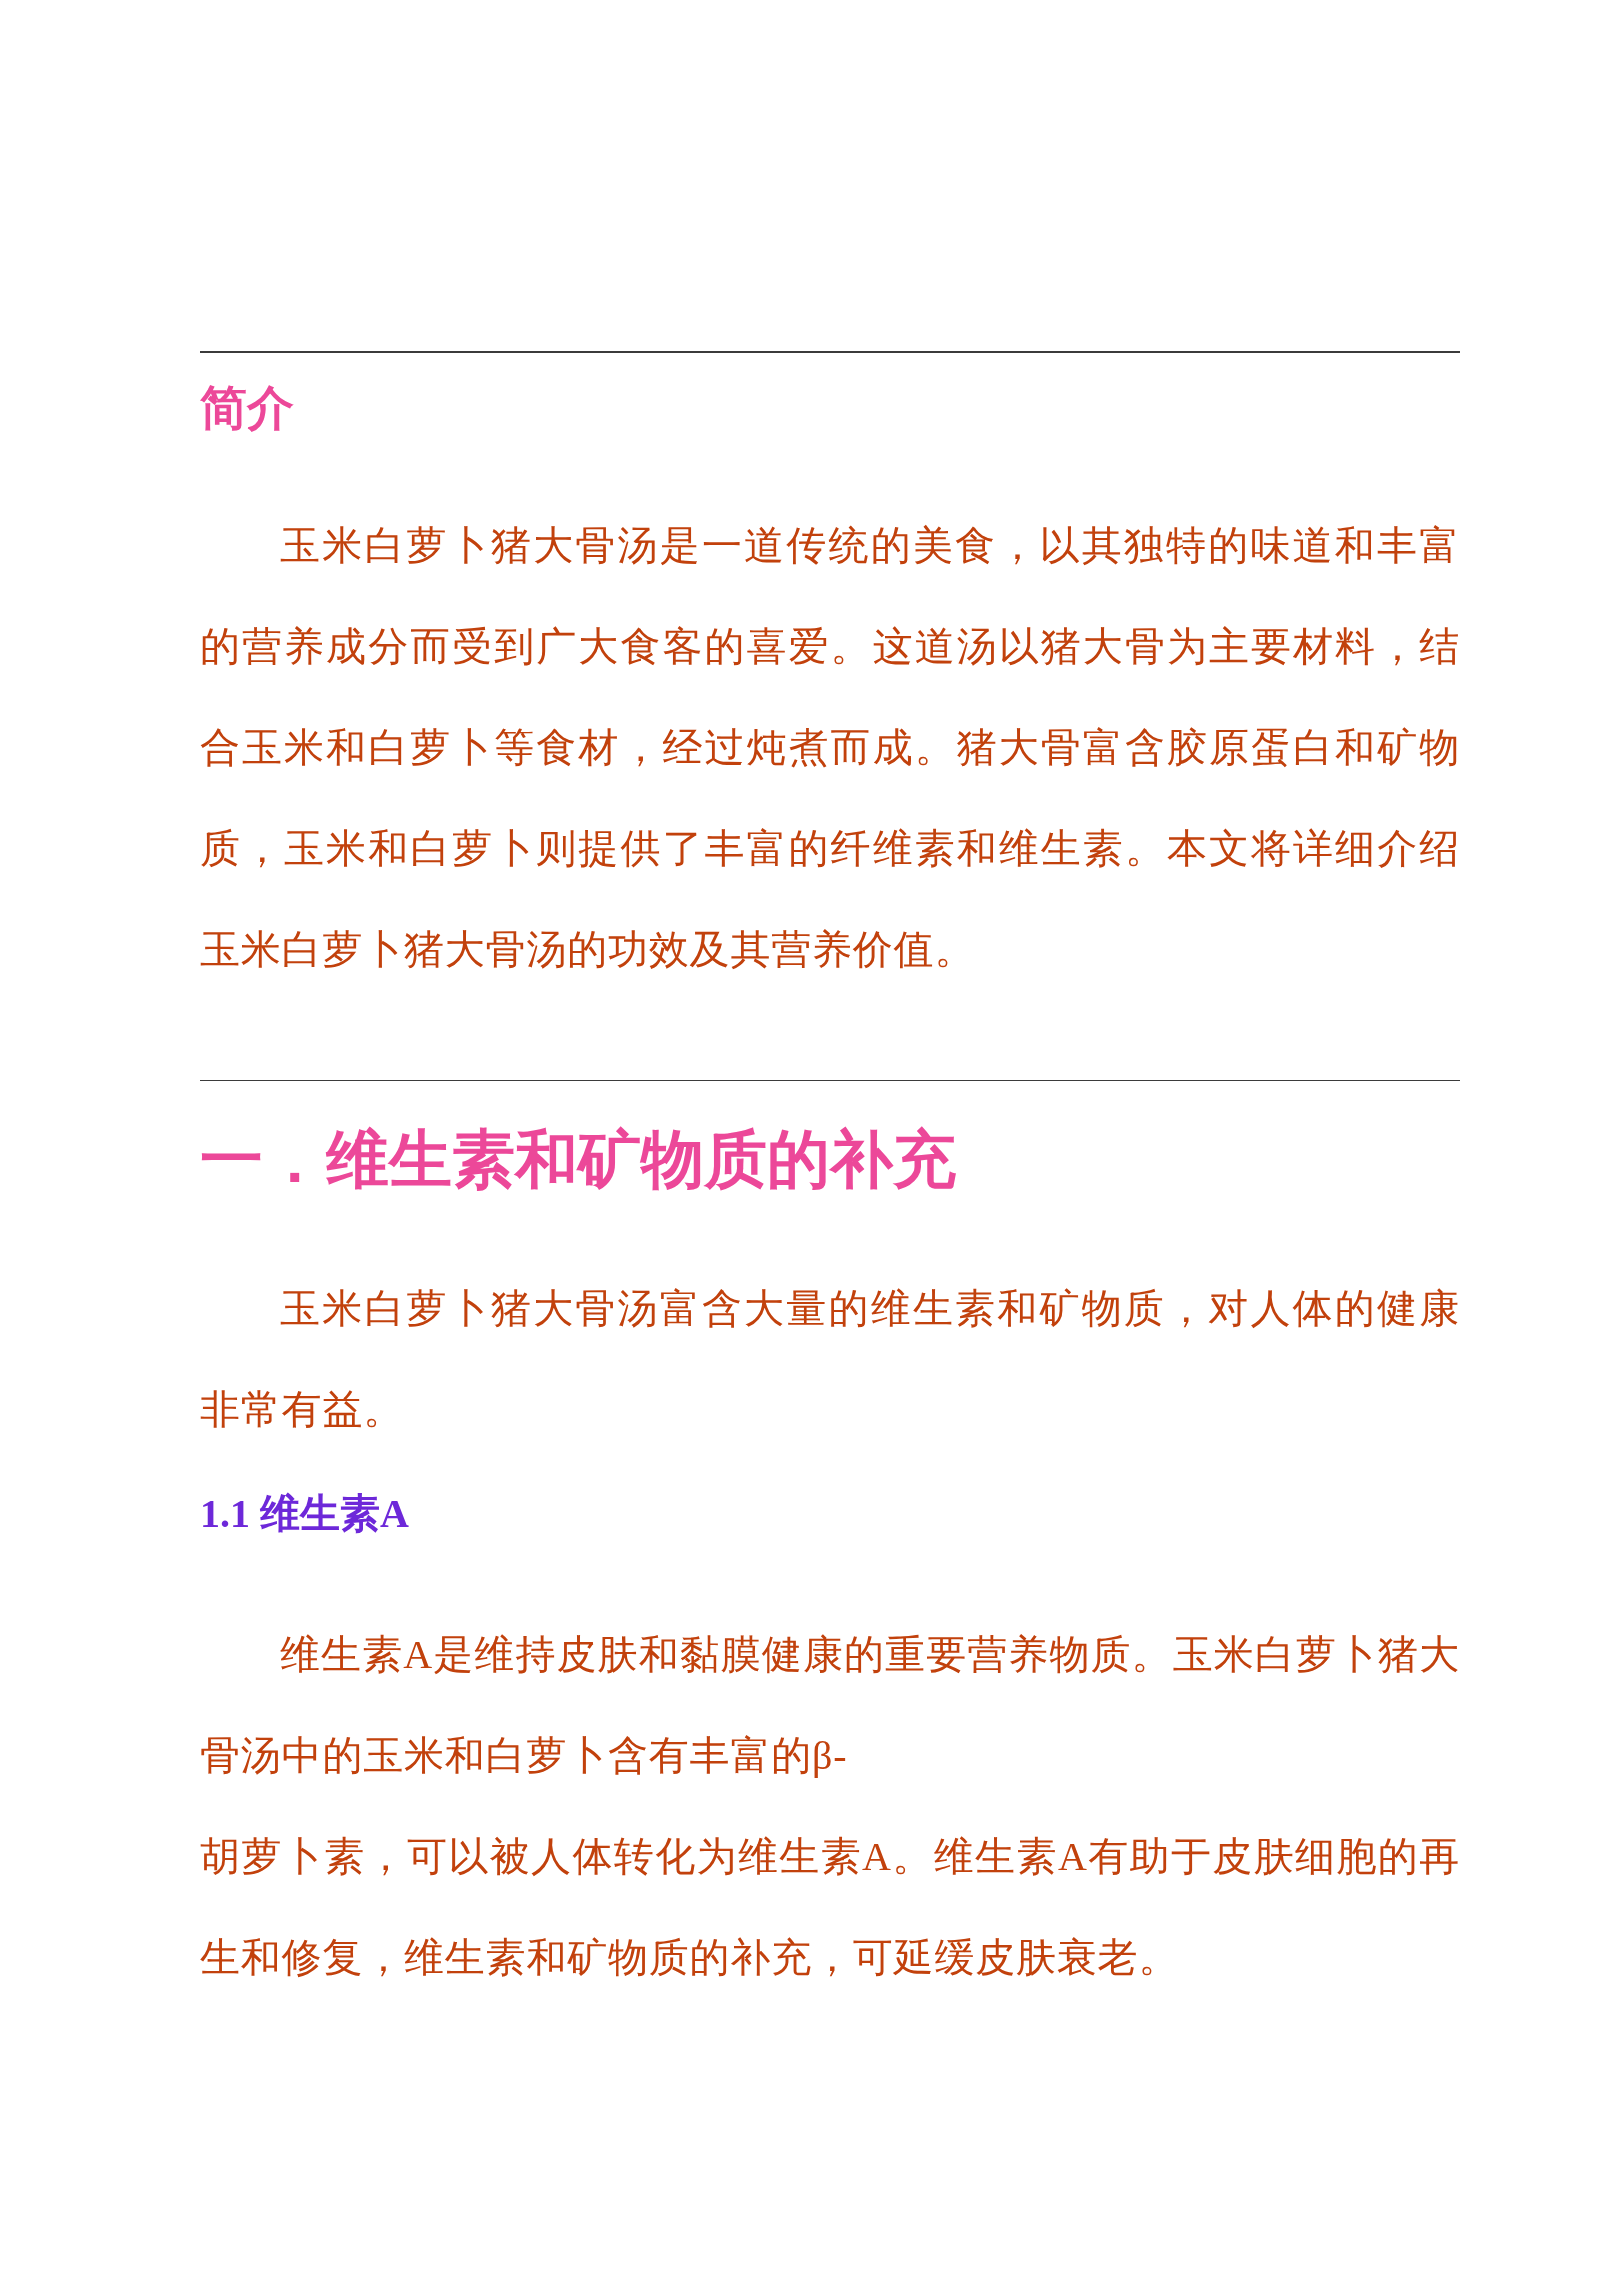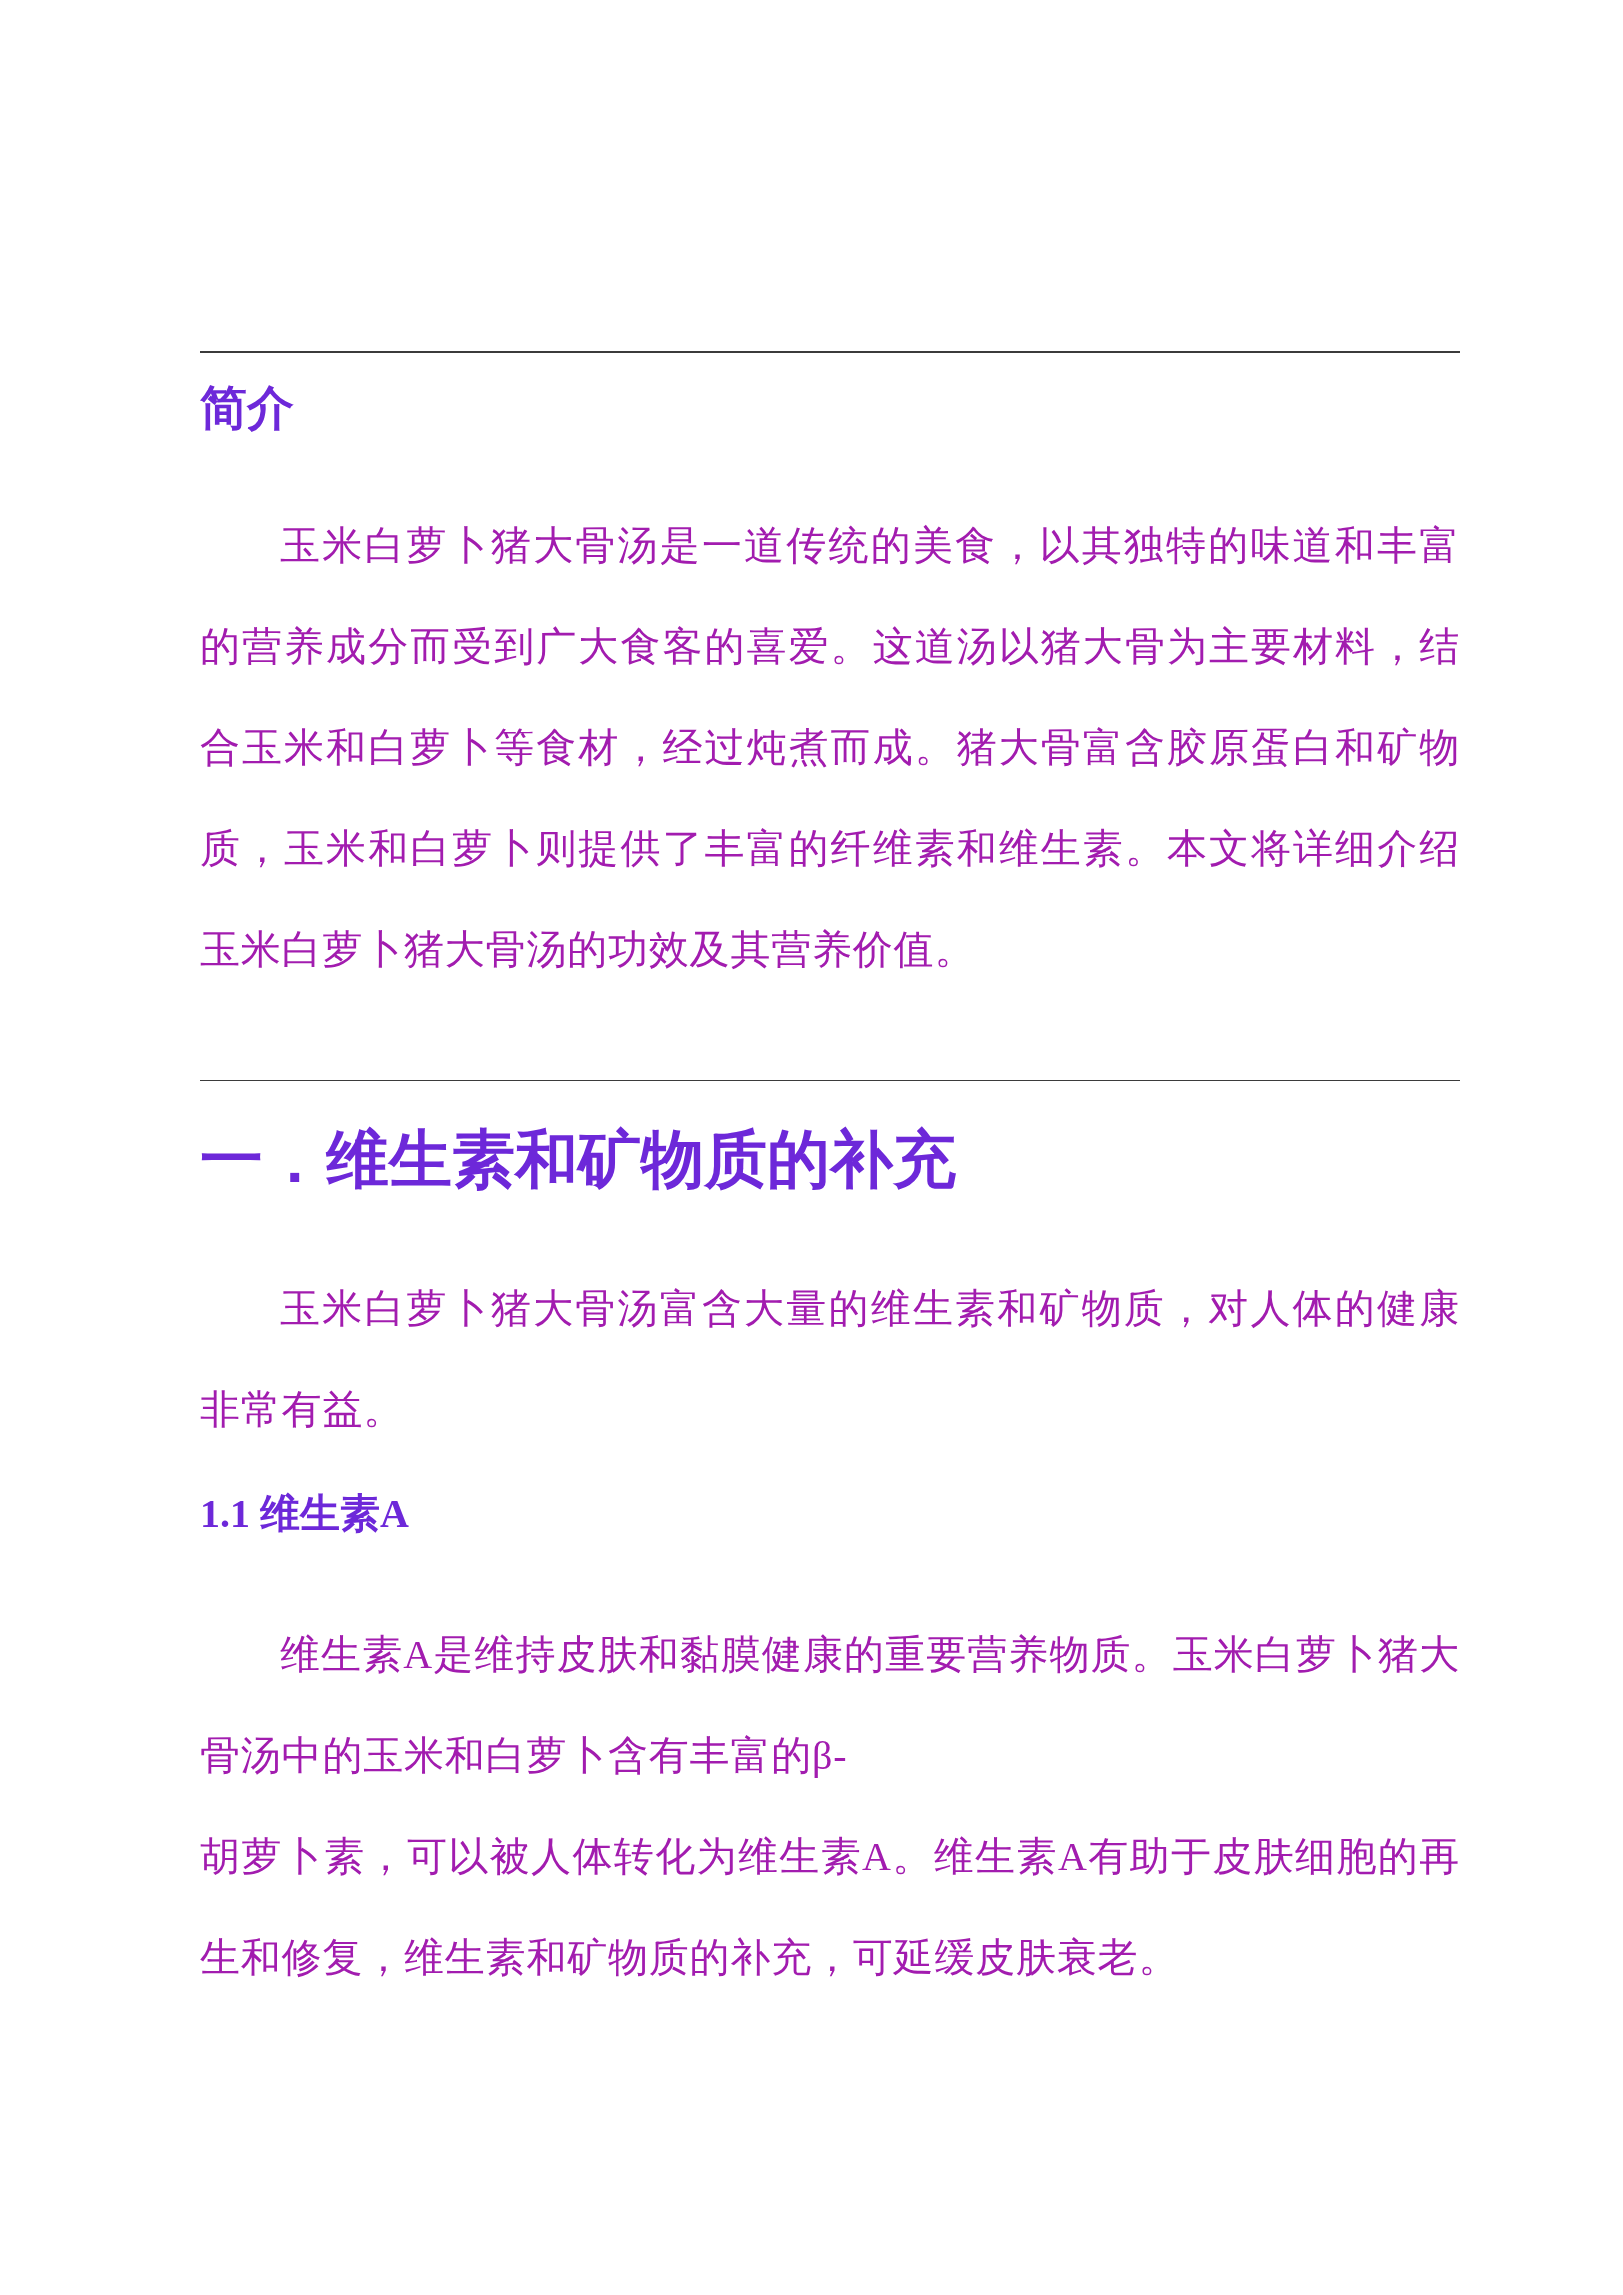--- a/index.html
+++ b/index.html
@@ -37,21 +37,21 @@
     width: 100%;
   }
 
   .divider-1 { margin-top: 144px; }
   .divider-2 { margin-top: 80px; }
 
   .h2-heading {
     font-size: 47px;
     font-weight: bold;
     line-height: 1.3;
-    color: #6d28d9;
+    color: #ec4899;
   }
 
   .intro-heading { margin-top: 25px; }
 
   .section-heading {
     margin-top: 39px;
     font-size: 63px;
   }
 
   .h3-heading {
@@ -61,21 +61,21 @@
     margin-top: 28px;
     color: #6d28d9;
   }
 
   .body-para {
     font-size: 40px;
     line-height: 101px;
     text-align: justify;
     text-indent: 2em;
     letter-spacing: 0.8px;
-    color: #a21caf;
+    color: #c2410c;
   }
 
   .intro-para   { margin-top: 56px; }
   .section-para { margin-top: 56px; }
   .vitamin-para { margin-top: 64px; }
 </style>
 </head>
 <body>
 
 <div class="page">

